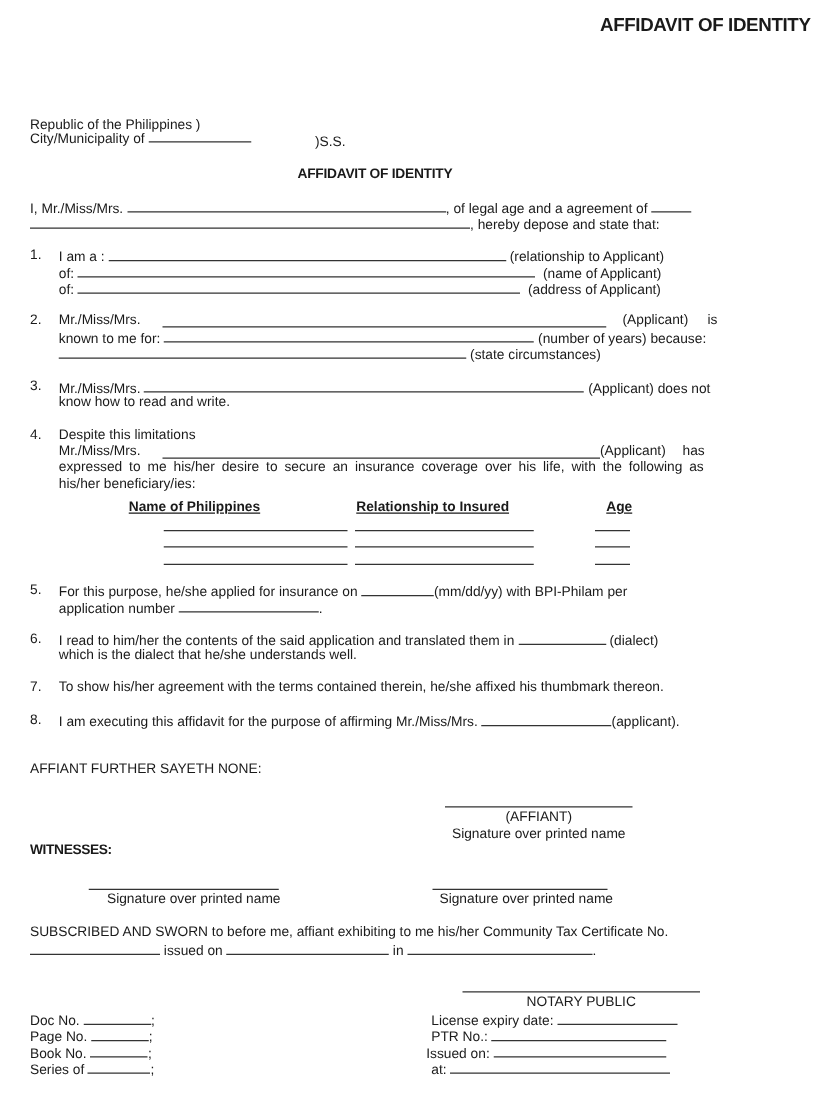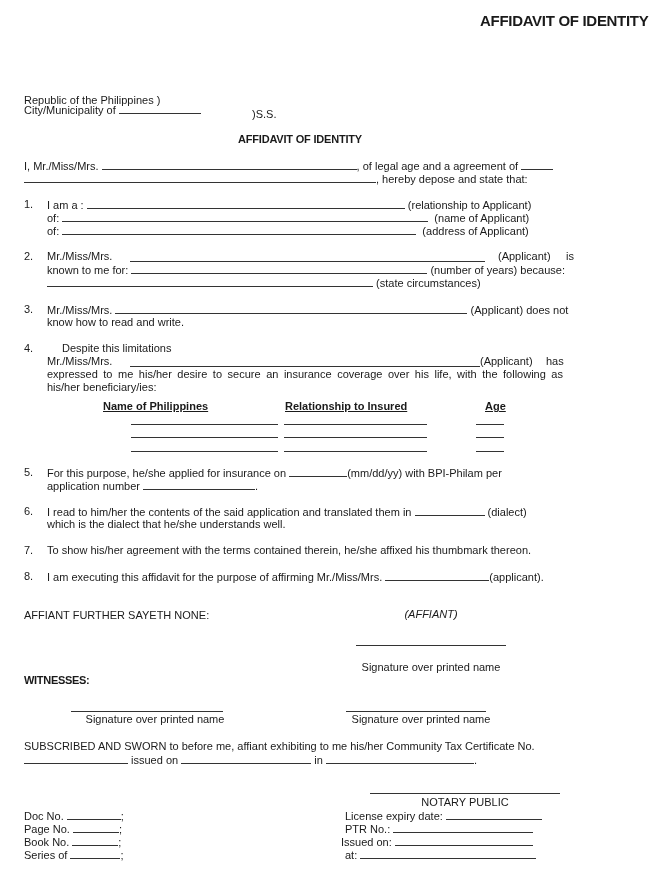--- a/index.html
+++ b/index.html
@@ -75,21 +75,21 @@
 
 <div class="abs" style="left:24px; top:303px;">3.</div>
 <div class="abs" style="left:47px; top:303px;">
   <span>Mr./Miss/Mrs.</span>
   <span class="ul" style="width:352px;"></span>
   <span>(Applicant) does not</span>
 </div>
 <div class="abs" style="left:47px; top:316px;">know how to read and write.</div>
 
 <div class="abs" style="left:24px; top:342px;">4.</div>
-<div class="abs" style="left:62px; top:342px;">Despite this limitations</div>
+<div class="abs" style="left:47px; top:342px;">Despite this limitations</div>
 <div class="abs" style="left:47px; top:355px;">Mr./Miss/Mrs.</div>
 <span class="line" style="left:130px; width:350px; top:366px;"></span>
 <div class="abs" style="left:480px; top:355px;">(Applicant)</div>
 <div class="abs" style="left:546px; top:355px;">has</div>
 <div class="abs" style="left:47px; top:368px; width:516px;">
   <span class="just">expressed to me his/her desire to secure an insurance coverage over his life, with the following as</span>
 </div>
 <div class="abs" style="left:47px; top:381px;">his/her beneficiary/ies:</div>
 
 <div class="abs uline-text" style="left:103px; top:400px;">Name of Philippines</div>
@@ -131,21 +131,21 @@
 
 <div class="abs" style="left:24px; top:570px;">8.</div>
 <div class="abs" style="left:47px; top:570px;">
   <span>I am executing this affidavit for the purpose of affirming Mr./Miss/Mrs.</span>
   <span class="ul" style="width:104px;"></span><span>(applicant).</span>
 </div>
 
 <div class="abs" style="left:24px; top:609px;">AFFIANT FURTHER SAYETH NONE:</div>
 
 <span class="line" style="left:356px; width:150px; top:645px;"></span>
-<div class="abs center" style="left:356px; width:150px; top:608px;font-style:italic;">(AFFIANT)</div>
+<div class="abs center" style="left:356px; width:150px; top:648px;">(AFFIANT)</div>
 <div class="abs center" style="left:346px; width:170px; top:661px;">Signature over printed name</div>
 
 <div class="abs bold" style="left:24px; top:674px; letter-spacing:-0.3px;">WITNESSES:</div>
 <span class="line" style="left:71px; width:152px; top:711px;"></span>
 <div class="abs center" style="left:70px; width:170px; top:713px;">Signature over printed name</div>
 <span class="line" style="left:346px; width:140px; top:711px;"></span>
 <div class="abs center" style="left:336px; width:170px; top:713px;">Signature over printed name</div>
 
 <div class="abs" style="left:24px; top:740px;">SUBSCRIBED AND SWORN to before me, affiant exhibiting to me his/her Community Tax Certificate No.</div>
 <div class="abs" style="left:24px; top:753px;">

